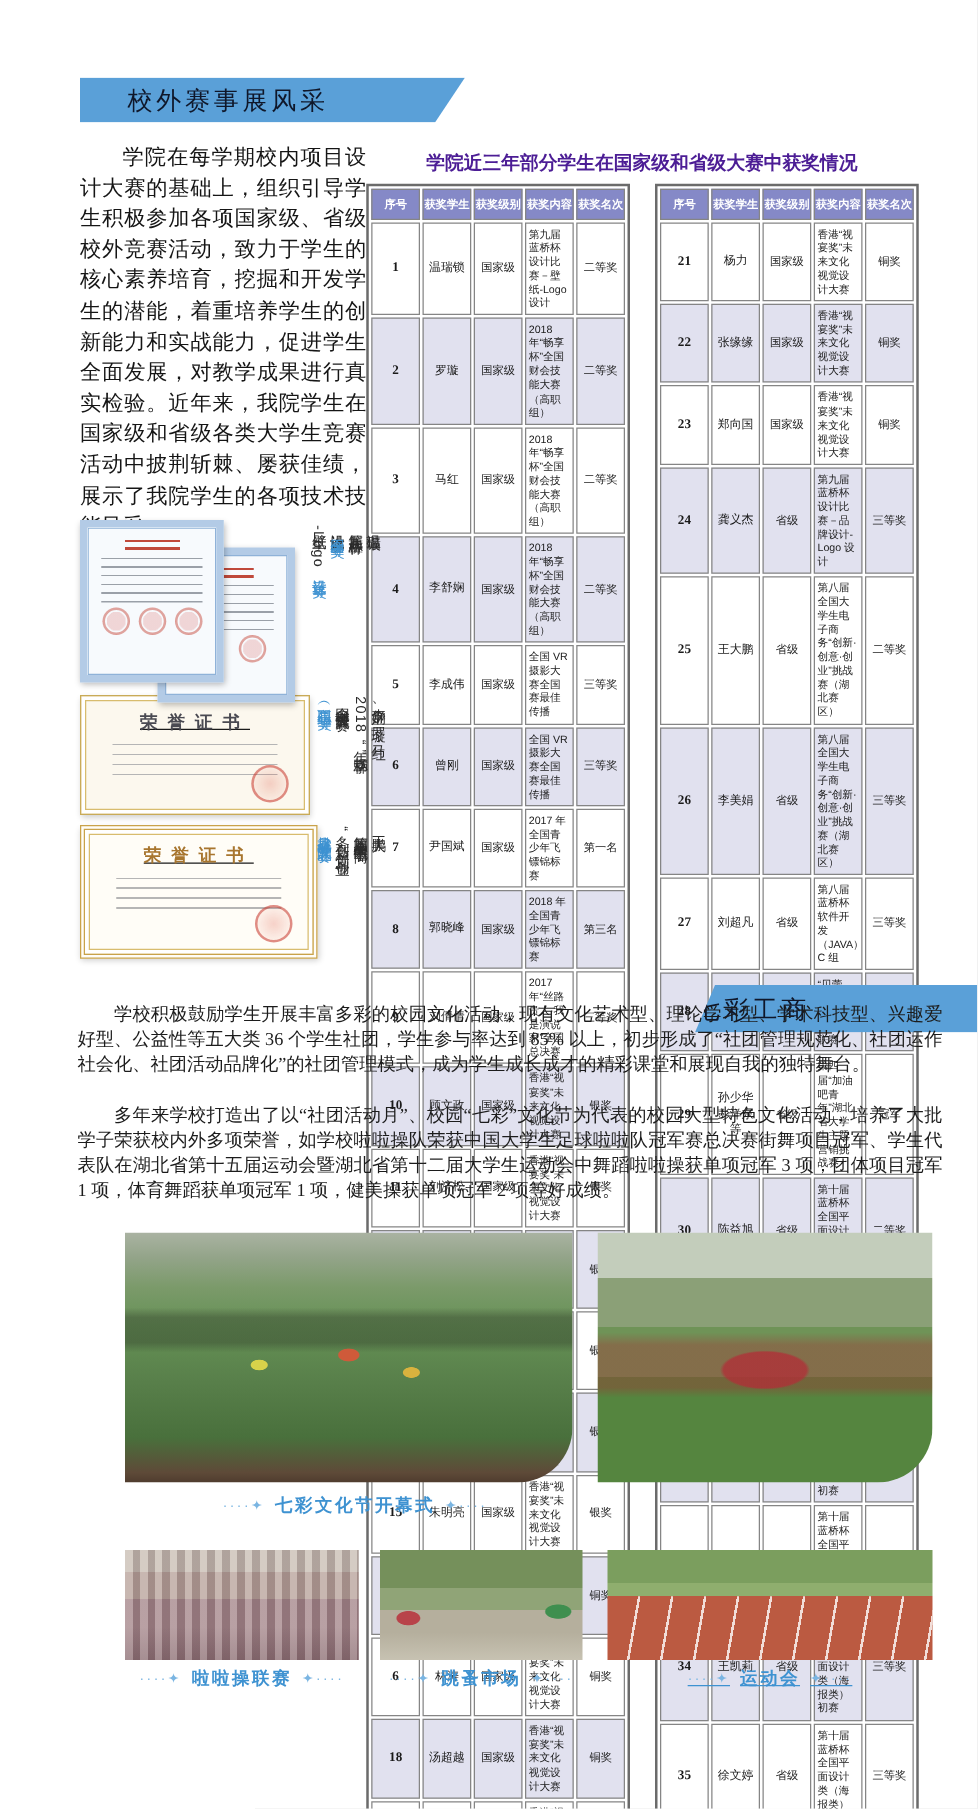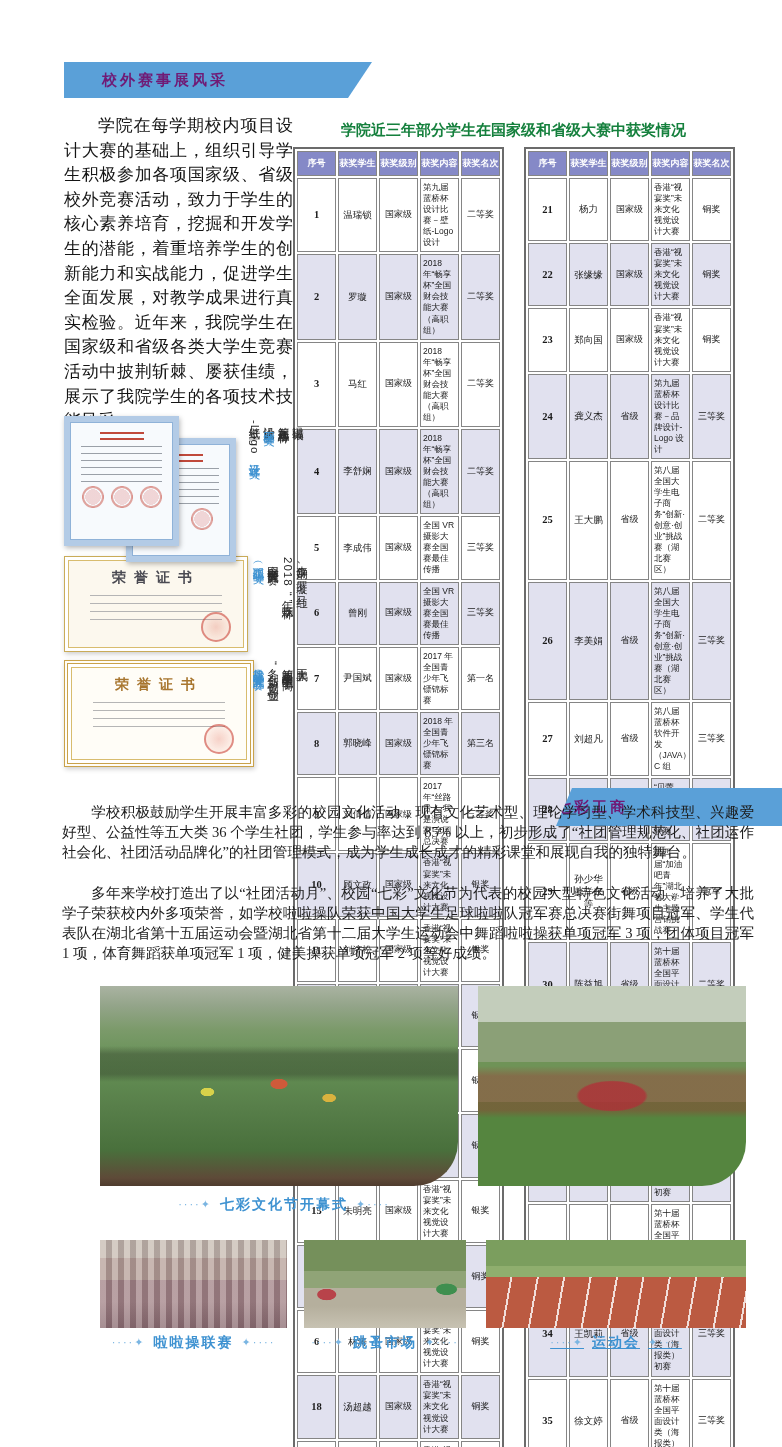--- a/index.html
+++ b/index.html
@@ -1,34 +1,34 @@
 <!DOCTYPE html>
 <html><head>
 <meta charset="utf-8">
 <style>
   html,body{margin:0;padding:0;background:#e8e8e8;}
   .page{position:relative;width:782px;height:1447px;margin:0 auto;background:#ffffff;
         font-family:"Liberation Sans",sans-serif;overflow:hidden;color:#1a1a1a;}
 
   
-  .banner{position:absolute;background:#5aa0d8;color:#701a75;font-weight:bold;
-          font-size:15px;letter-spacing:3px;display:flex;align-items:center;}
+  .banner{position:absolute;background:#5aa0d8;color:#0f172a;font-weight:normal;
+          font-size:20px;letter-spacing:3px;display:flex;align-items:center;}
   .banner-left{left:64px;top:62px;width:308px;height:36px;padding-left:0;
           clip-path:polygon(0 0,100% 0,calc(100% - 24px) 100%,0 100%);}
   .banner-left span{margin-left:38px;}
   .banner-right{left:556px;top:788px;width:226px;height:38px;justify-content:flex-start;
           clip-path:polygon(16px 0,100% 0,100% 100%,0 100%);}
 
   
   .intro{position:absolute;left:64px;top:114px;width:229px;font-size:17px;line-height:24.6px;
          text-align:justify;text-indent:2em;color:#151515;}
 
   
   .tbl-title{position:absolute;left:293px;top:121px;width:441px;text-align:center;
-             font-size:15px;font-weight:bold;color:#15803d;}
+             font-size:15px;font-weight:bold;color:#4c1d95;}
   .tables{position:absolute;left:293px;top:147px;width:452px;display:flex;gap:20px;align-items:flex-start;}
   .tables table{border-collapse:separate;border-spacing:2px;border:2px solid #6b6b6b;
                 background:#fff;width:211px;table-layout:fixed;}
   .tables th,.tables td{border:1px solid #858585;}
   .tables th{background:#8589c7;color:#fff;font-size:9px;padding:5px 0;font-weight:bold;}
   .tables td{padding:3px 1px;text-align:center;vertical-align:middle;line-height:1.3;background:#fff;}
   .tables tr.alt td{background:#e1e1ef;}
   .tables .c0{font-family:"Liberation Serif",serif;font-weight:bold;font-size:10.5px;}
   .tables .c1{font-size:9.5px;}
   .tables .c2{font-size:9px;}
@@ -41,21 +41,21 @@
   .bc1{left:64px;top:416px;width:103px;height:118px;z-index:2;}
   .bc2{left:126px;top:438px;width:98px;height:112px;z-index:1;}
   .bc .rt{width:44px;height:9px;margin:10px auto 5px;
       background:repeating-linear-gradient(180deg,#c0493b 0 2px,transparent 2px 6px);}
   .bc .gl{width:78%;height:36px;margin:4px auto;
       background:repeating-linear-gradient(180deg,#9aa0a8 0 1px,transparent 1px 7px);}
   .bc .seals{display:flex;justify-content:space-around;padding:0 8px;margin-top:4px;}
   .bc .seals i{width:18px;height:18px;border-radius:50%;border:2px solid rgba(192,57,43,.45);
       background:radial-gradient(circle,rgba(217,83,79,.22) 0 60%,transparent 61%);}
   .hc{position:absolute;background:#fcf8ee;border:1px solid #c9ab58;
-      box-shadow:inset 0 0 0 3px #fff,inset 0 0 0 4px #d8bc6e,1px 2px 5px rgba(0,0,0,.2);}
+      box-shadow:inset 0 0 0 3px #fff,inset 0 0 0 4px #d8bc6e,1px 2px 5px rgba(0,0,0,.2);text-decoration:underline;}
   .hc1{left:64px;top:556px;width:182px;height:94px;}
   .hc2{left:64px;top:660px;width:182px;height:99px;background:#fffdf7;border:4px double #c9a24a;}
   .hc .ht{text-align:center;font-family:"Liberation Serif",serif;font-weight:bold;
       font-size:14px;letter-spacing:8px;margin-top:12px;color:#4a4a52;}
   .hc2 .ht{color:#a8762f;}
   .hc .hlines{width:72%;margin:8px auto 0;height:26px;
       background:repeating-linear-gradient(180deg,#b5b5b5 0 1px,transparent 1px 8px);}
   .hc .seal{position:absolute;right:16px;bottom:9px;width:26px;height:26px;border-radius:50%;
       border:2px solid rgba(200,60,50,.55);
       background:radial-gradient(circle,rgba(220,80,60,.25),rgba(220,80,60,.08) 70%);}

